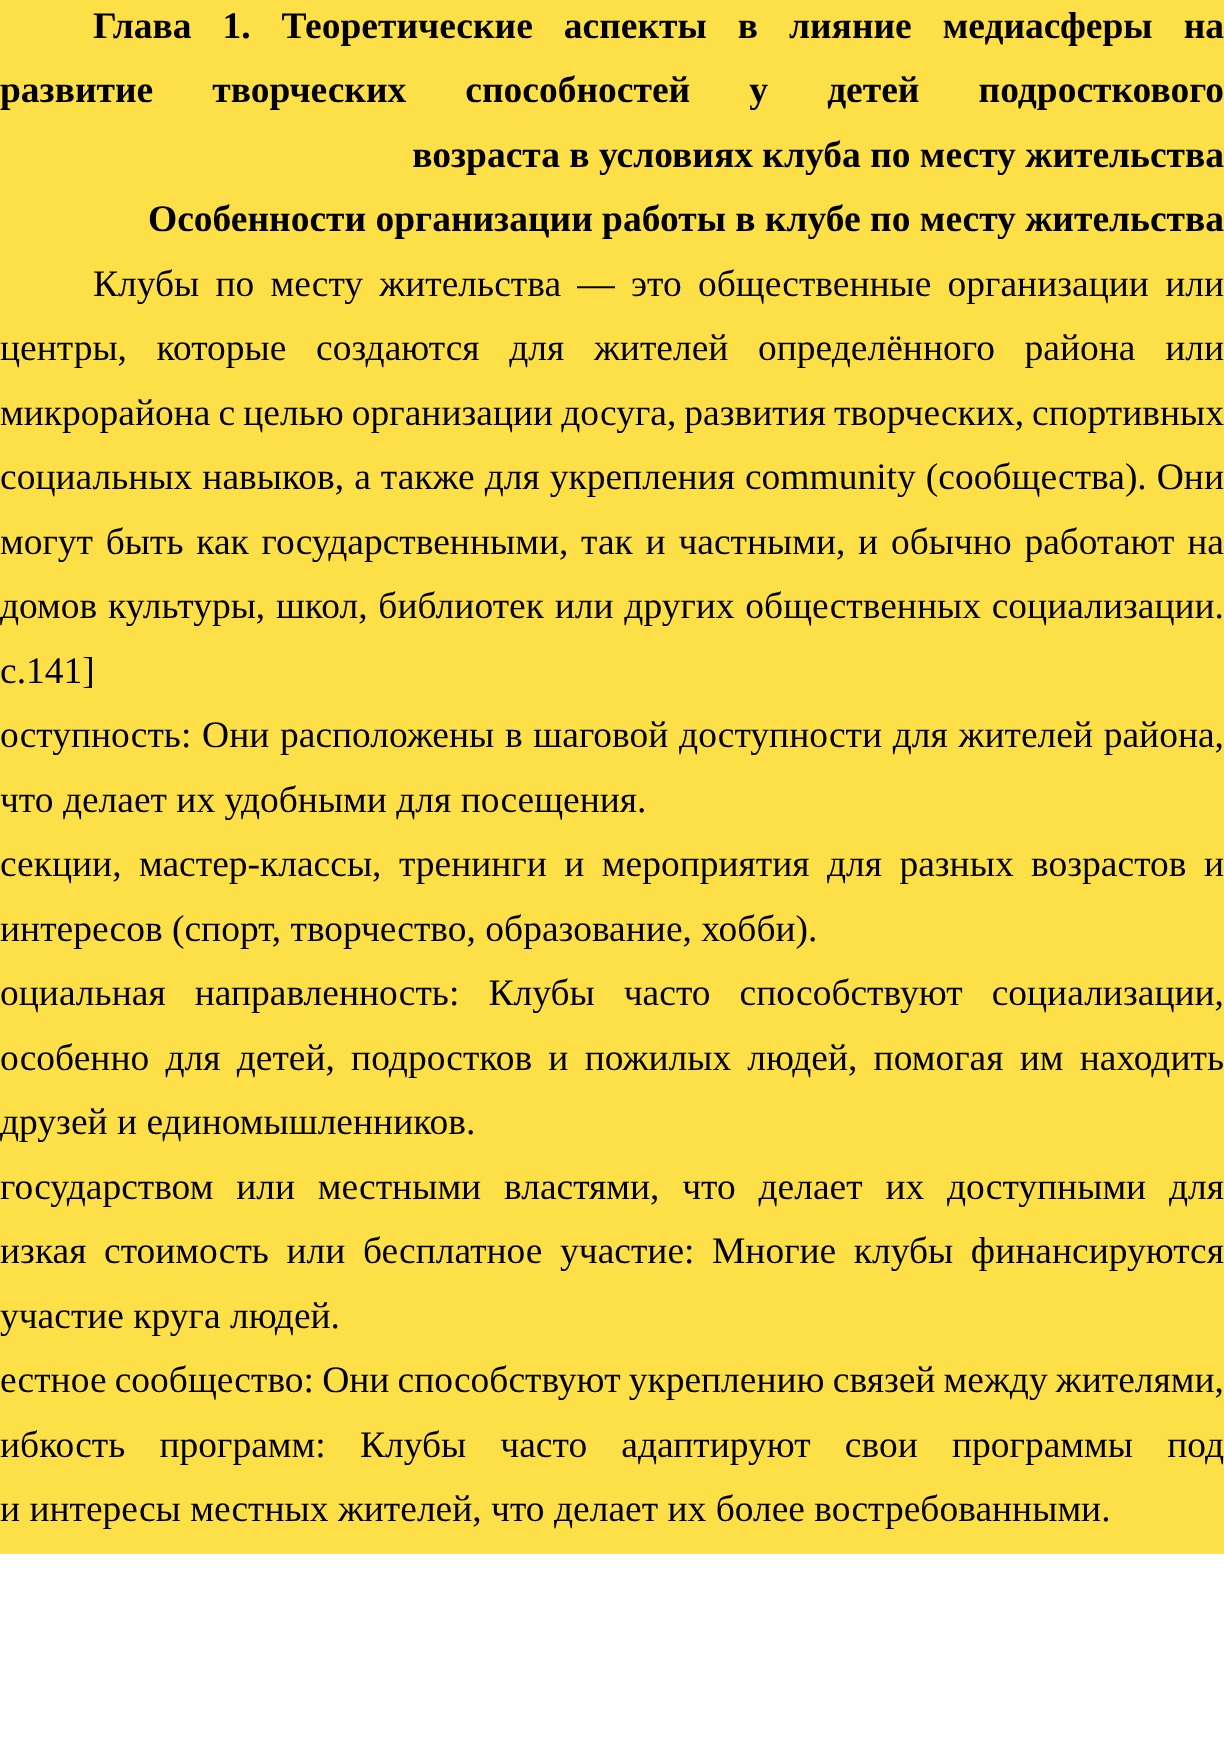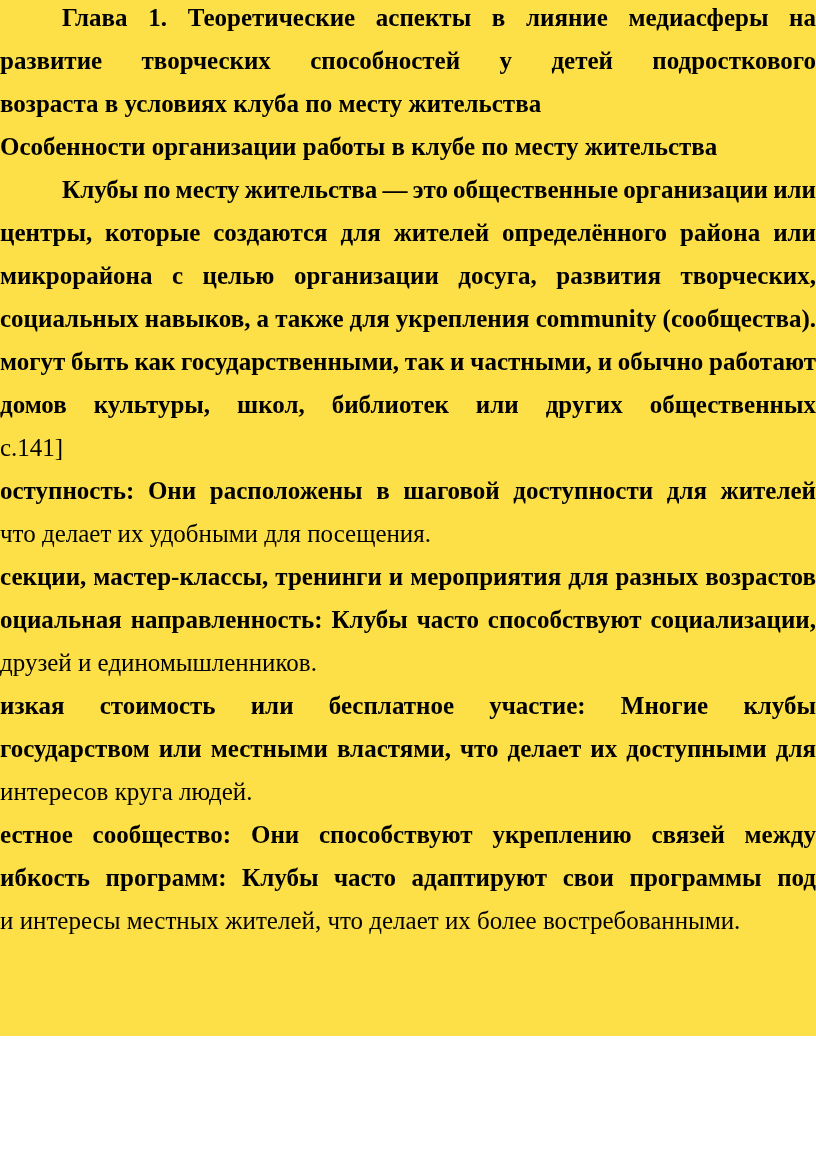--- a/index.html
+++ b/index.html
@@ -24,24 +24,24 @@
     height: 43px;
     line-height: 43px;
     overflow: hidden;
     text-align: left;
     white-space: normal;
   }
   .j {
     text-align: justify;
     text-align-last: justify;
     word-spacing: -1.5px;
-    font-weight: bold;
   }
   .b {
     font-weight: bold;
+    text-align: right;
   }
   .i {
     padding-left: 62px;
   }
 </style>
 </head>
 <body>
 
 <div class="page">
   <div class="doc">
@@ -58,27 +58,29 @@
     <div class="ln j">социальных навыков, а также для укрепления community (сообщества). Они</div>
     <div class="ln j">могут быть как государственными, так и частными, и обычно работают на базе</div>
     <div class="ln j">домов культуры, школ, библиотек или других общественных социализации. [5,</div>
     <div class="ln">с.141]</div>
 
 
     <div class="ln j">оступность: Они расположены в шаговой доступности для жителей района,</div>
     <div class="ln">что делает их удобными для посещения.</div>
 
     <div class="ln j">секции, мастер-классы, тренинги и мероприятия для разных возрастов и</div>
+    <div class="ln">интересов (спорт, творчество, образование, хобби).</div>
 
     <div class="ln j">оциальная направленность: Клубы часто способствуют социализации,</div>
+    <div class="ln j">особенно для детей, подростков и пожилых людей, помогая им находить</div>
     <div class="ln">друзей и единомышленников.</div>
 
+    <div class="ln j">государством или местными властями, что делает их доступными для</div>
     <div class="ln j">изкая стоимость или бесплатное участие: Многие клубы финансируются</div>
-    <div class="ln j">государством или местными властями, что делает их доступными для</div>
-    <div class="ln">интересов круга людей.</div>
+    <div class="ln">участие круга людей.</div>
 
     <div class="ln j">естное сообщество: Они способствуют укреплению связей между жителями,</div>
 
     <div class="ln j">ибкость программ: Клубы часто адаптируют свои программы под потребности</div>
     <div class="ln">и интересы местных жителей, что делает их более востребованными.</div>
 
   </div>
 </div>
 
 </body></html>

